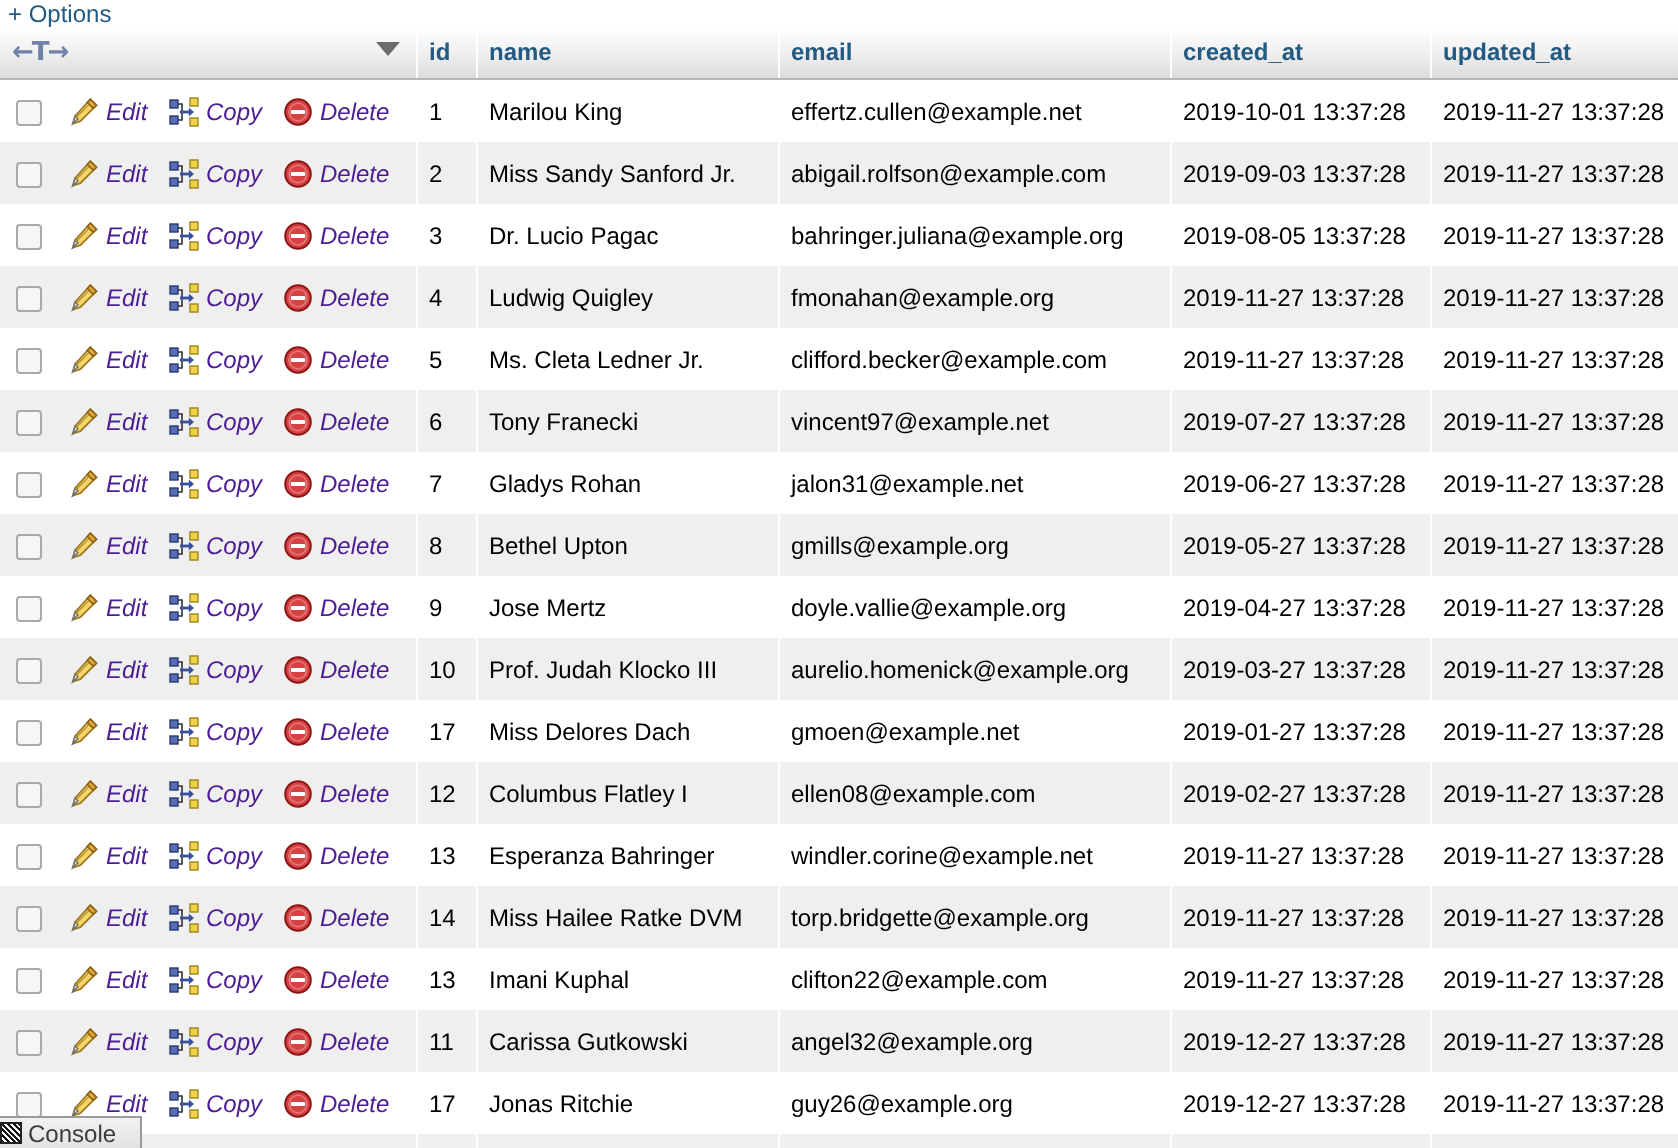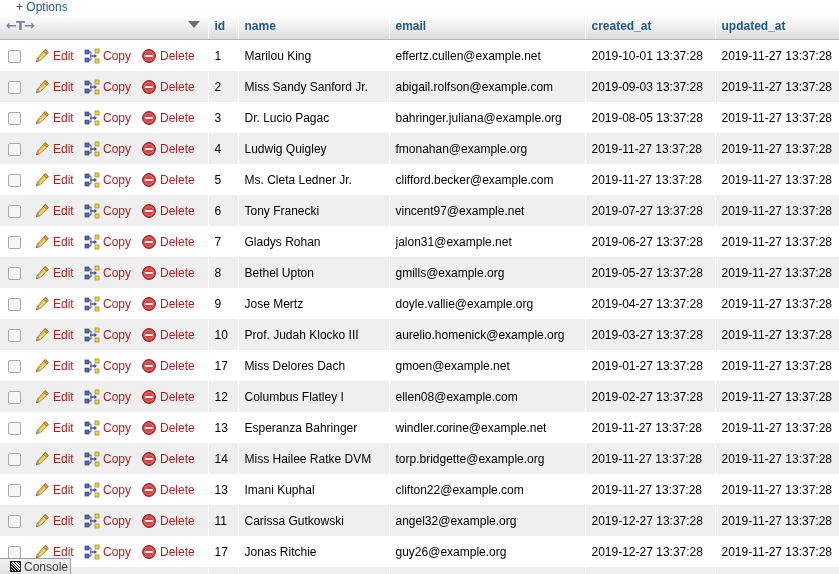--- a/index.html
+++ b/index.html
@@ -15,21 +15,21 @@
     position: relative;
     width: 839px;
     height: 574px;
     overflow: hidden;
     background: #ffffff;
   }
 
   
   .options-bar {
     height: 14px;
-    padding: 1px 0 0 16px;
+    padding: 1px 0 0 4px;
     box-sizing: border-box;
     font-size: 12px;
     line-height: 13px;
     white-space: nowrap;
   }
   .options-link {
     color: #235a81;
     text-decoration: none;
     cursor: pointer;
     font-size: 12px;
@@ -119,26 +119,27 @@
     background: #f6f6f6;
     border: 1px solid #a9a9a9;
     border-radius: 2px;
     box-sizing: border-box;
     vertical-align: middle;
     cursor: pointer;
   }
 
   
   .act {
-    color: #b91c1c;
+    color: #4c1d95;
     text-decoration: none;
     cursor: pointer;
     white-space: nowrap;
     display: inline-block;
     line-height: 16px;
+    font-style: italic;
   }
   .act .lbl { vertical-align: middle; }
 
   .icn {
     display: inline-block;
     width: 16px; height: 16px;
     vertical-align: middle;
     margin-right: 3px;
     position: relative;
   }
@@ -152,21 +153,21 @@
     left: 0;
     bottom: 0;
     width: 71px;
     height: 16px;
     background: linear-gradient(to bottom, #f2f2f2 0%, #e2e2e2 100%);
     border-top: 1px solid #9a9a9a;
     border-right: 1px solid #9a9a9a;
     box-sizing: border-box;
     display: flex;
     align-items: center;
-    padding-left: 10px;
+    padding-left: 0;
     font-size: 12px;
     color: #333333;
     cursor: pointer;
     z-index: 20;
   }
   .console-sq {
     width: 11px; height: 11px;
     margin-right: 3px;
     background:
       repeating-linear-gradient(45deg, #111 0 1px, #ffffff 1px 2px);

